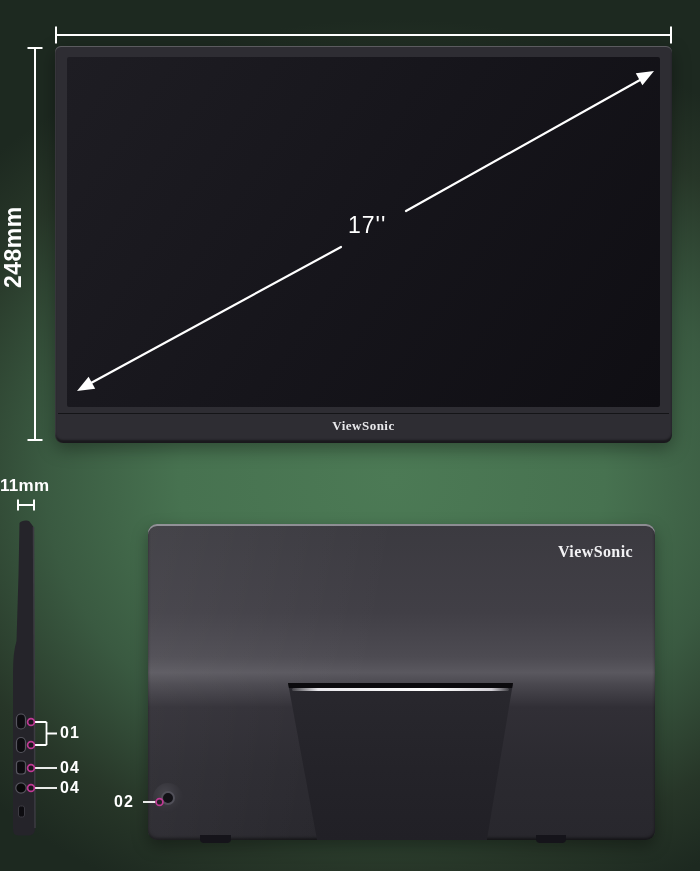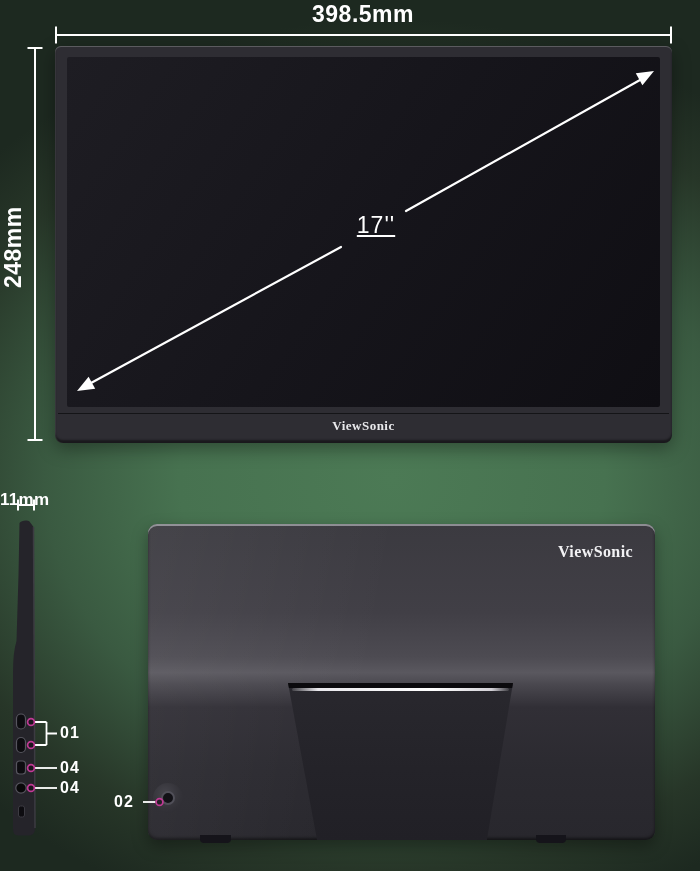--- a/index.html
+++ b/index.html
@@ -82,22 +82,22 @@
   .overlay{position:absolute;left:0;top:0;width:700px;height:871px;pointer-events:none;}
   
   .label{position:absolute;color:#ffffff;font-weight:700;line-height:1;}
   .dim-width{left:263px;top:3px;width:200px;text-align:center;font-size:23px;letter-spacing:.5px;}
   .dim-height{
     left:0px;top:172px;width:27px;height:150px;
     writing-mode:vertical-rl;transform:rotate(180deg);
     display:flex;align-items:center;justify-content:center;
     font-size:23px;letter-spacing:.5px;
   }
-  .dim-diagonal{left:348px;top:214px;width:56px;text-align:center;font-size:23px;font-weight:400;letter-spacing:1px;text-decoration:underline;}
-  .dim-thickness{left:0px;top:491px;width:48px;text-align:center;font-size:17px;letter-spacing:.3px;}
+  .dim-diagonal{left:348px;top:214px;width:56px;font-size:23px;font-weight:400;letter-spacing:1px;}
+  .dim-thickness{left:0px;top:477px;width:48px;text-align:center;font-size:17px;letter-spacing:.3px;}
   .callout-label{font-size:16px;letter-spacing:1px;}
   .cl-01{left:60px;top:725px;}
   .cl-02{left:60px;top:760px;}
   .cl-03{left:60px;top:780px;}
   .cl-04{left:114px;top:794px;}
 </style>
 </head>
 <body>
 
 <div class="canvas">
@@ -149,21 +149,20 @@
     <path d="M34.5,788 H57" stroke="#ffffff" stroke-width="1.8" fill="none"></path>
     <path d="M143,802 H155.5" stroke="#ffffff" stroke-width="1.8" fill="none"></path>
 
     <circle cx="31" cy="722" r="3.4" fill="rgba(20,8,18,.5)" stroke="#c13a95" stroke-width="1.7"></circle>
     <circle cx="31" cy="745" r="3.4" fill="rgba(20,8,18,.5)" stroke="#c13a95" stroke-width="1.7"></circle>
     <circle cx="31" cy="768" r="3.4" fill="rgba(20,8,18,.5)" stroke="#c13a95" stroke-width="1.7"></circle>
     <circle cx="31" cy="788" r="3.4" fill="rgba(20,8,18,.5)" stroke="#c13a95" stroke-width="1.7"></circle>
     <circle cx="159.5" cy="802" r="3.4" fill="rgba(20,8,18,.5)" stroke="#c13a95" stroke-width="1.7"></circle>
   </svg>
 
-  <div class="label dim-width">398.5mm</div>
   <div class="label dim-height">248mm</div>
   <div class="label dim-diagonal">17''</div>
   <div class="label dim-thickness">11mm</div>
   <div class="label callout-label cl-01">01</div>
   <div class="label callout-label cl-02">04</div>
   <div class="label callout-label cl-03">04</div>
   <div class="label callout-label cl-04">02</div>
 </div>
 
 </body></html>

